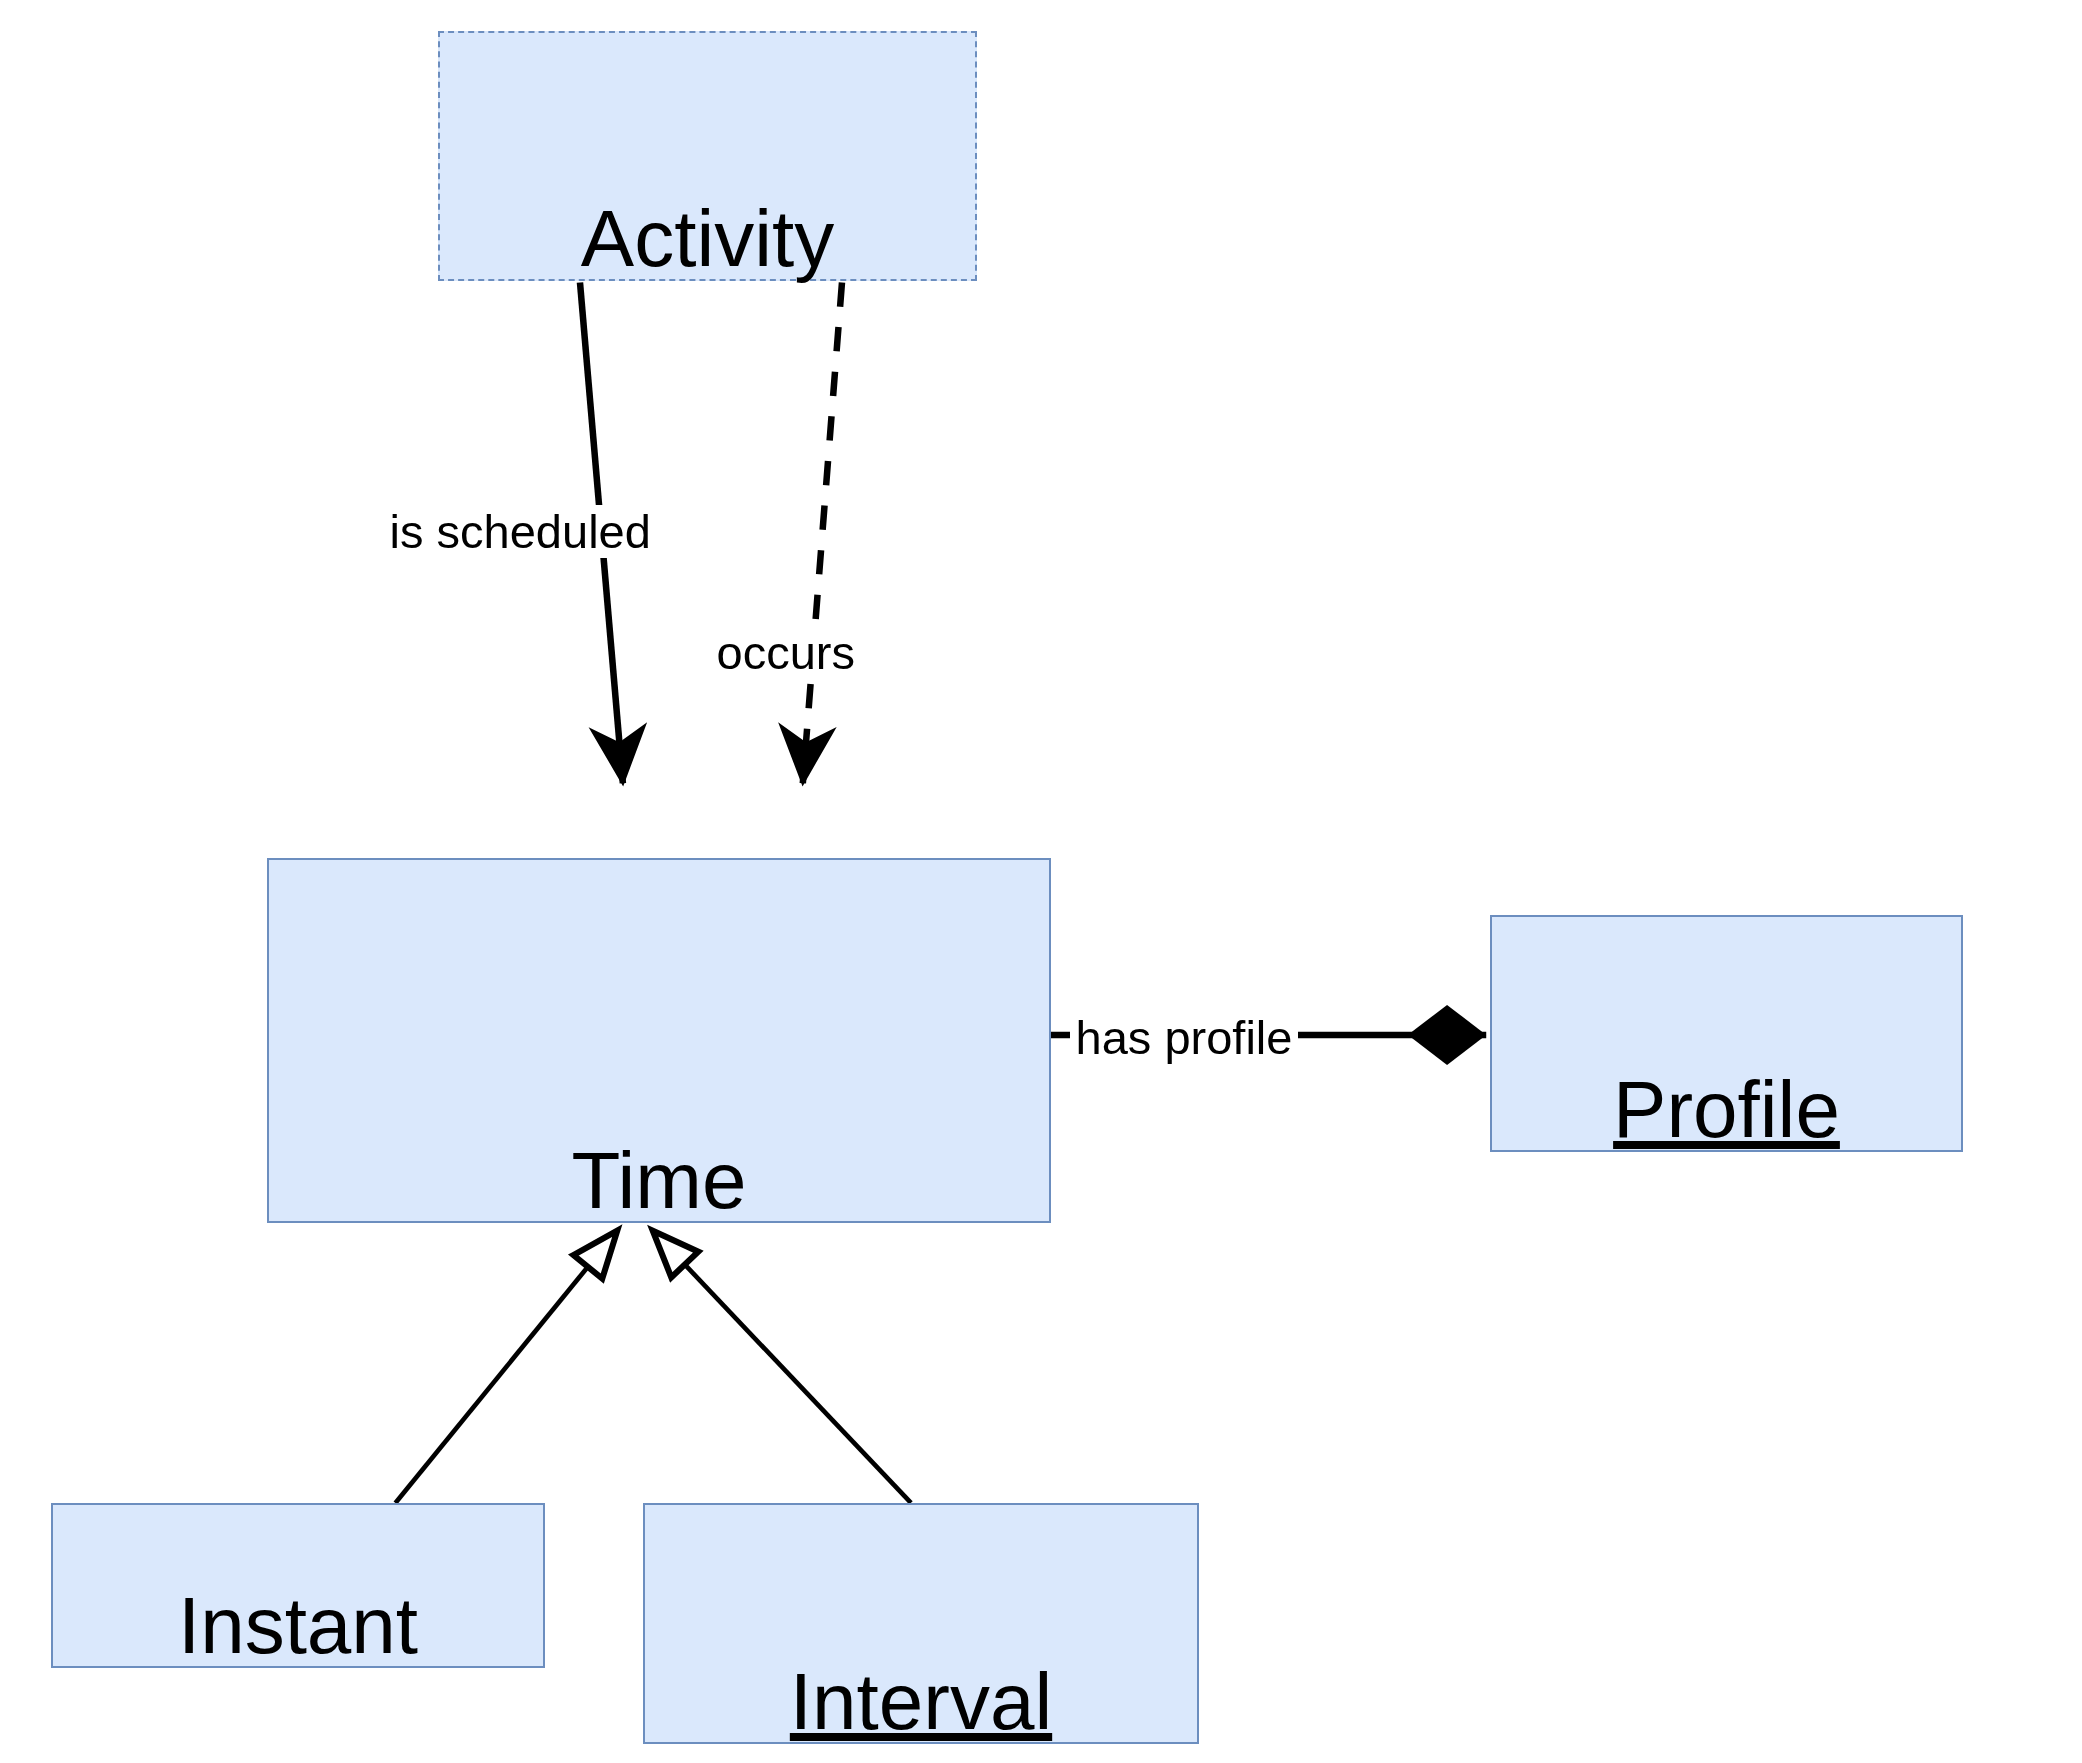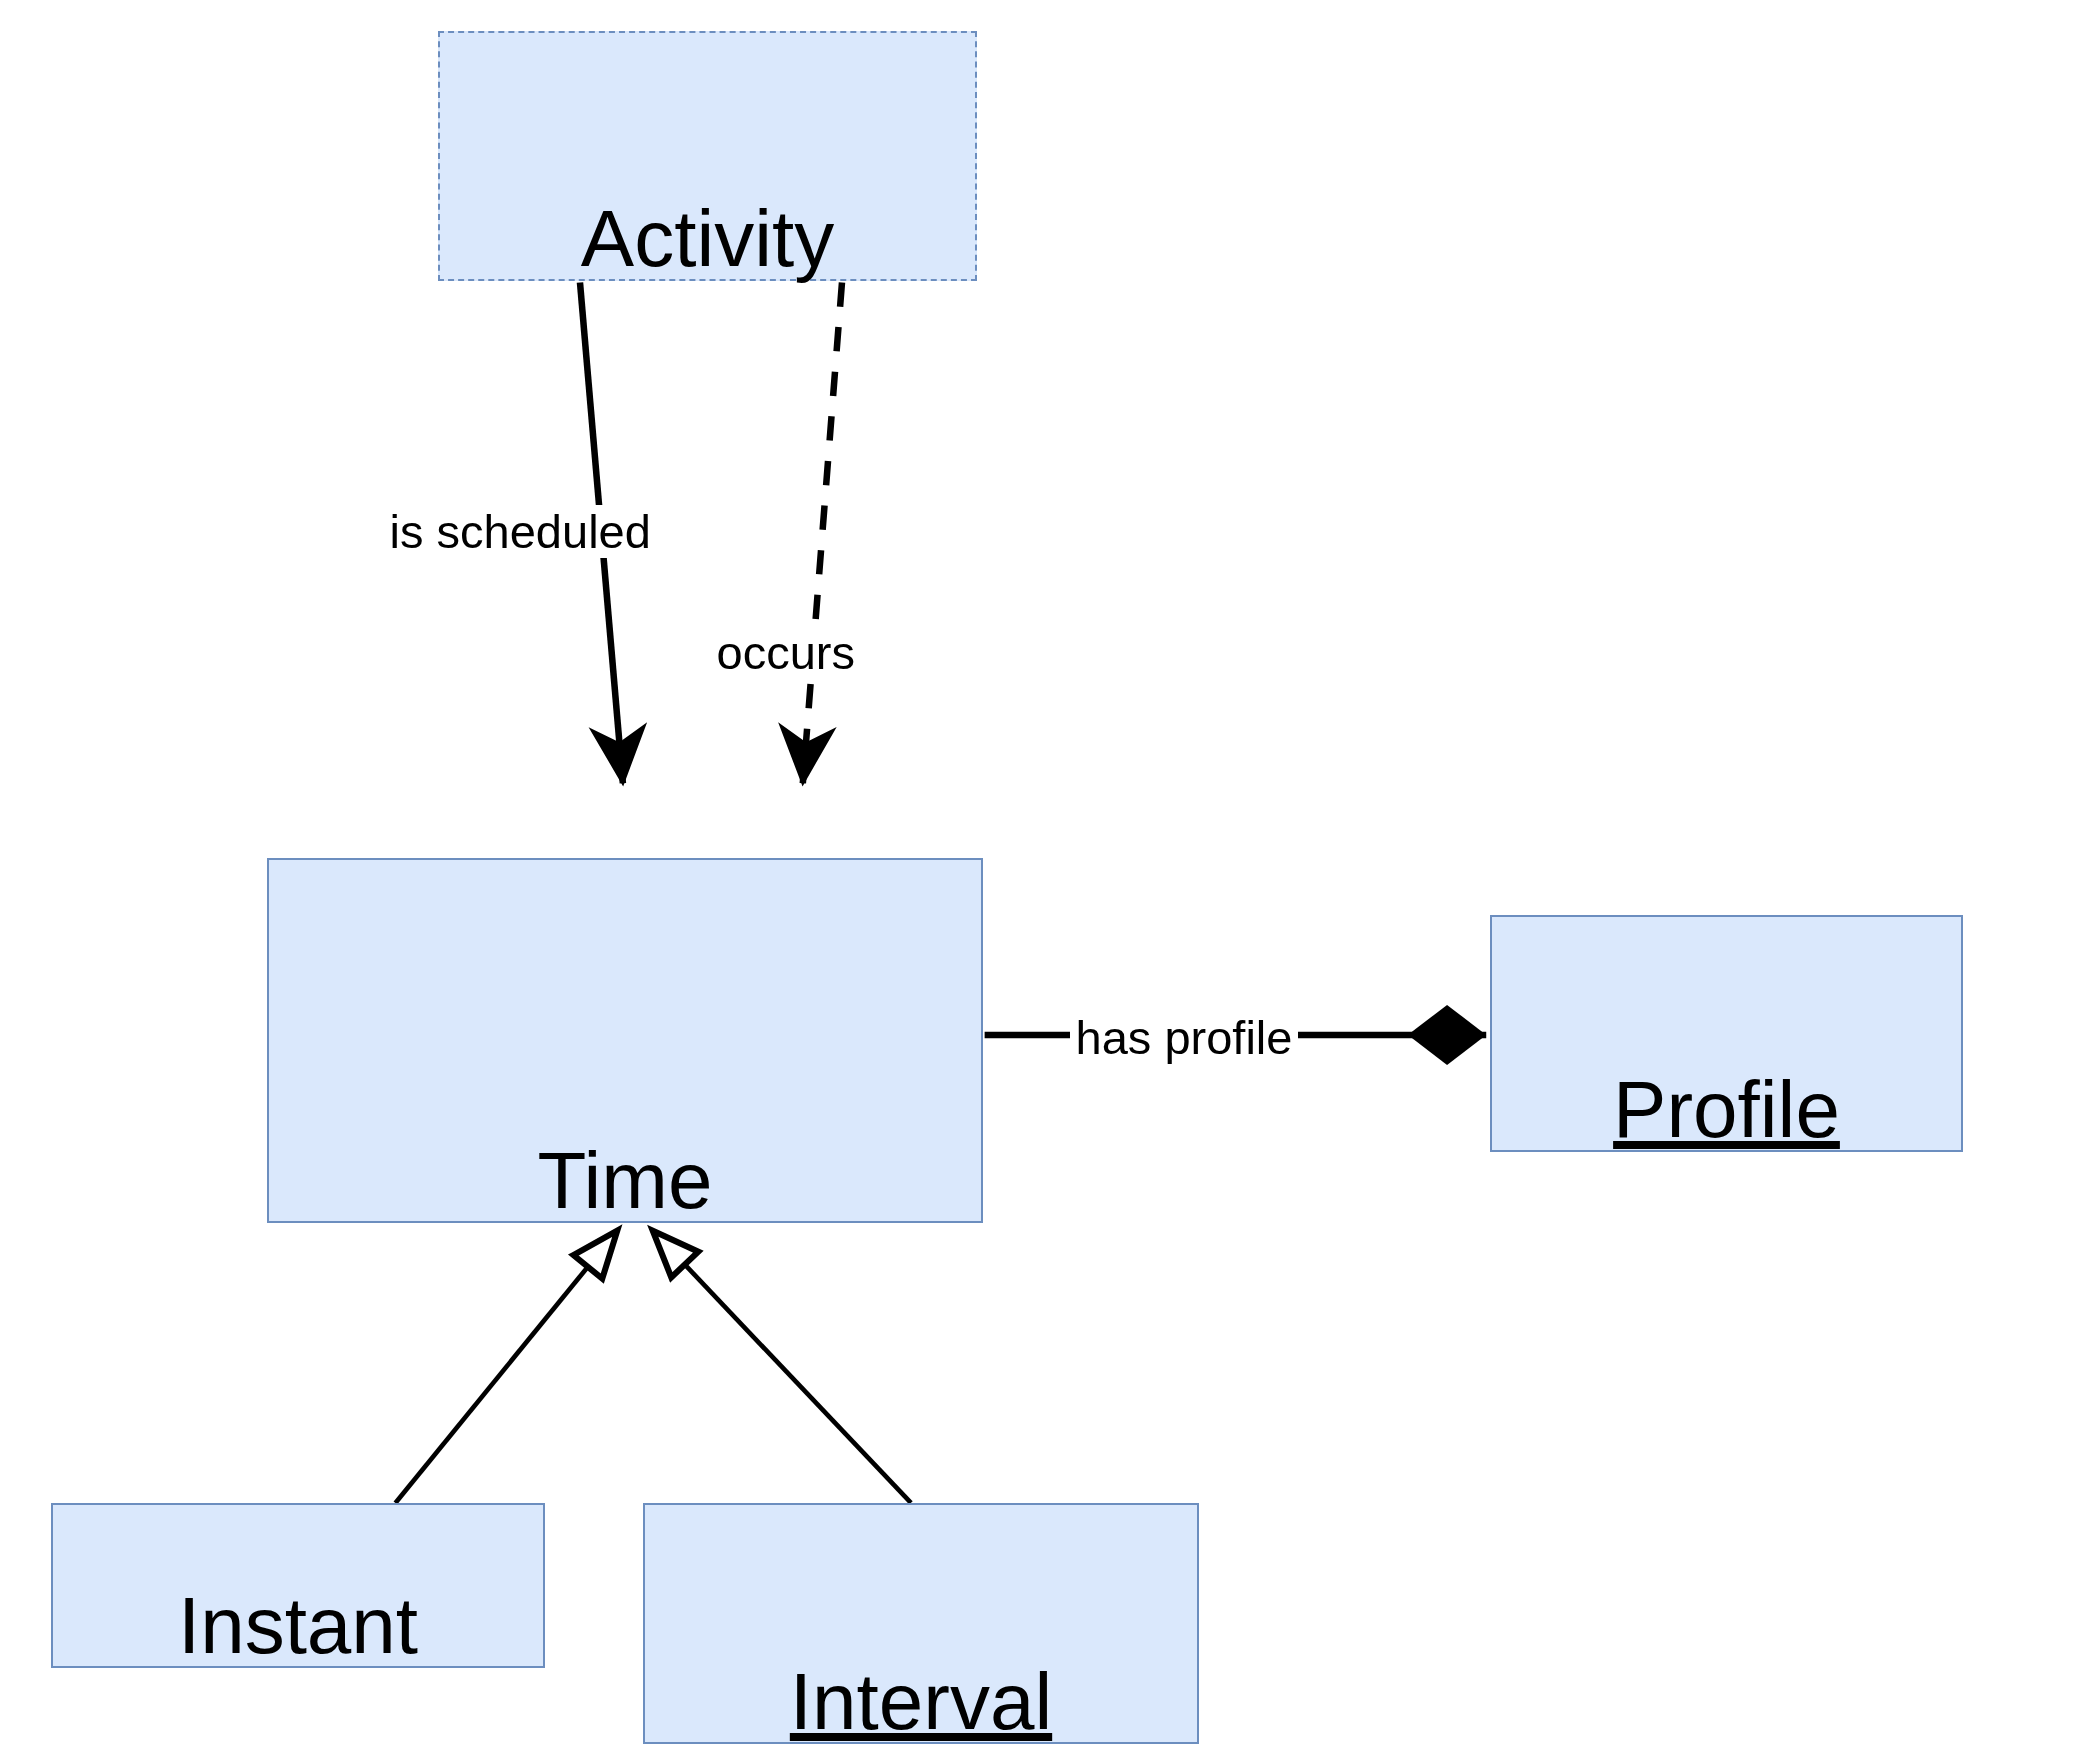--- a/index.html
+++ b/index.html
@@ -40,21 +40,21 @@
   }
   .node-label {
     color: #000000;
     font-family: "Liberation Sans", sans-serif;
     font-weight: 400;
     line-height: 1;
     white-space: nowrap;
   }
   .node-activity  { left: 438px;  top: 31px;   width: 539px; height: 250px; }
   .node-activity .node-label { font-size: 80px; }
-  .node-time      { left: 267px;  top: 858px;  width: 716px; height: 365px; }
+  .node-time      { left: 267px;  top: 858px;  width: 784px; height: 365px; }
   .node-time .node-label { font-size: 80px; }
   .node-profile   { left: 1490px; top: 915px;  width: 473px; height: 237px; text-decoration: underline; }
   .node-profile .node-label { font-size: 80px; }
   .node-instant   { left: 51px;   top: 1503px; width: 494px; height: 165px; }
   .node-instant .node-label { font-size: 80px; }
   .node-interval  { left: 643px;  top: 1503px; width: 556px; height: 241px; }
   .node-interval .node-label { font-size: 80px; text-decoration: underline; }
 
   .edge-label {
     position: absolute;

